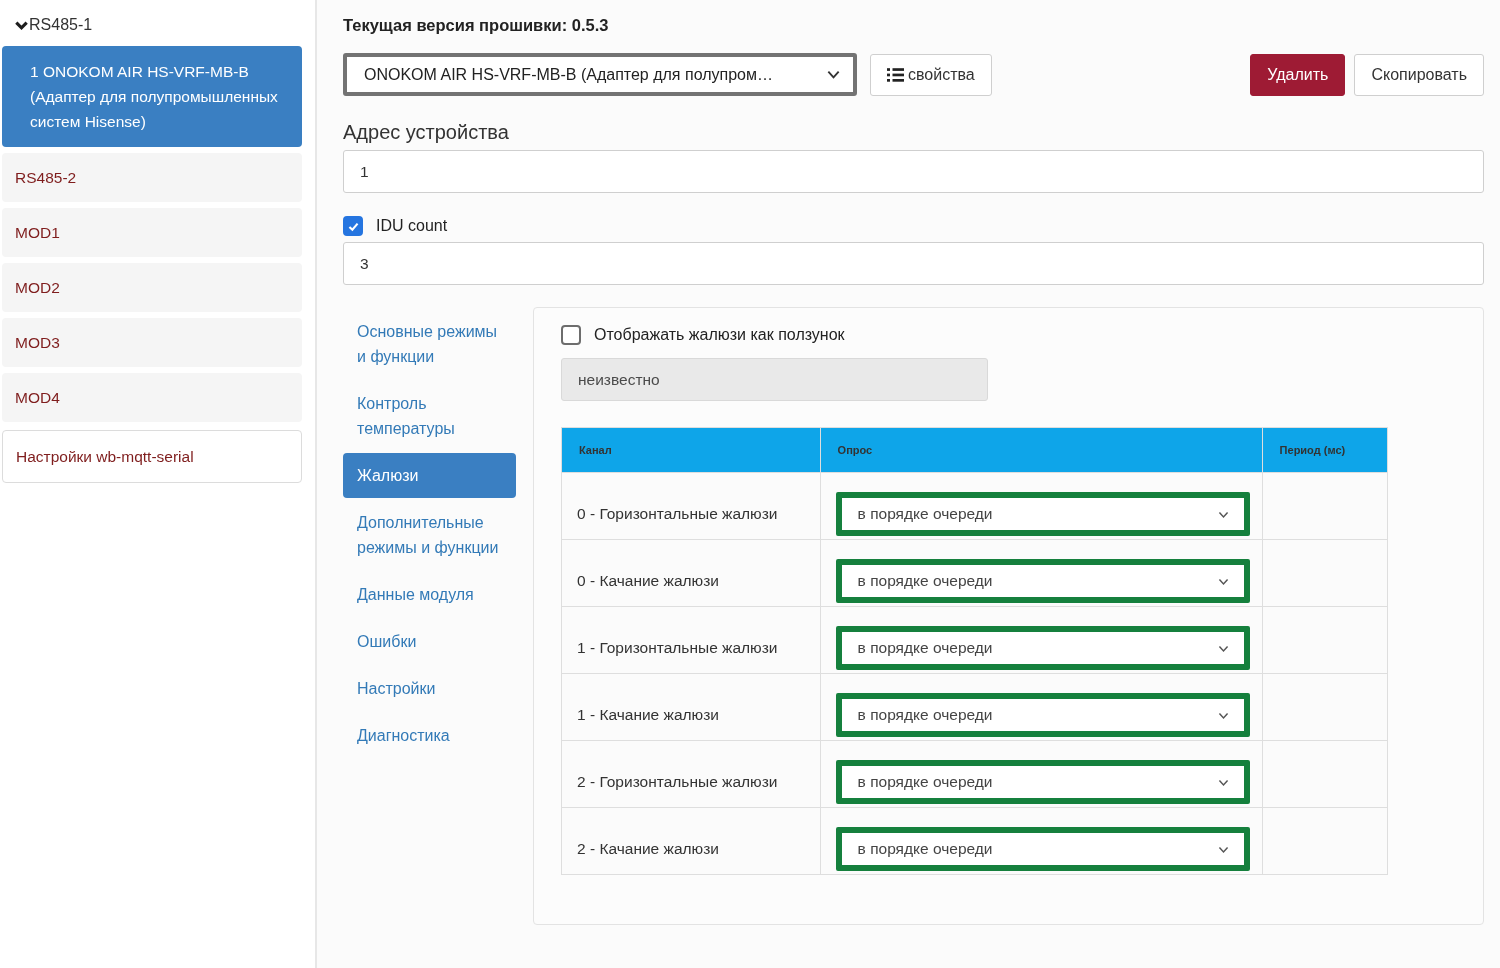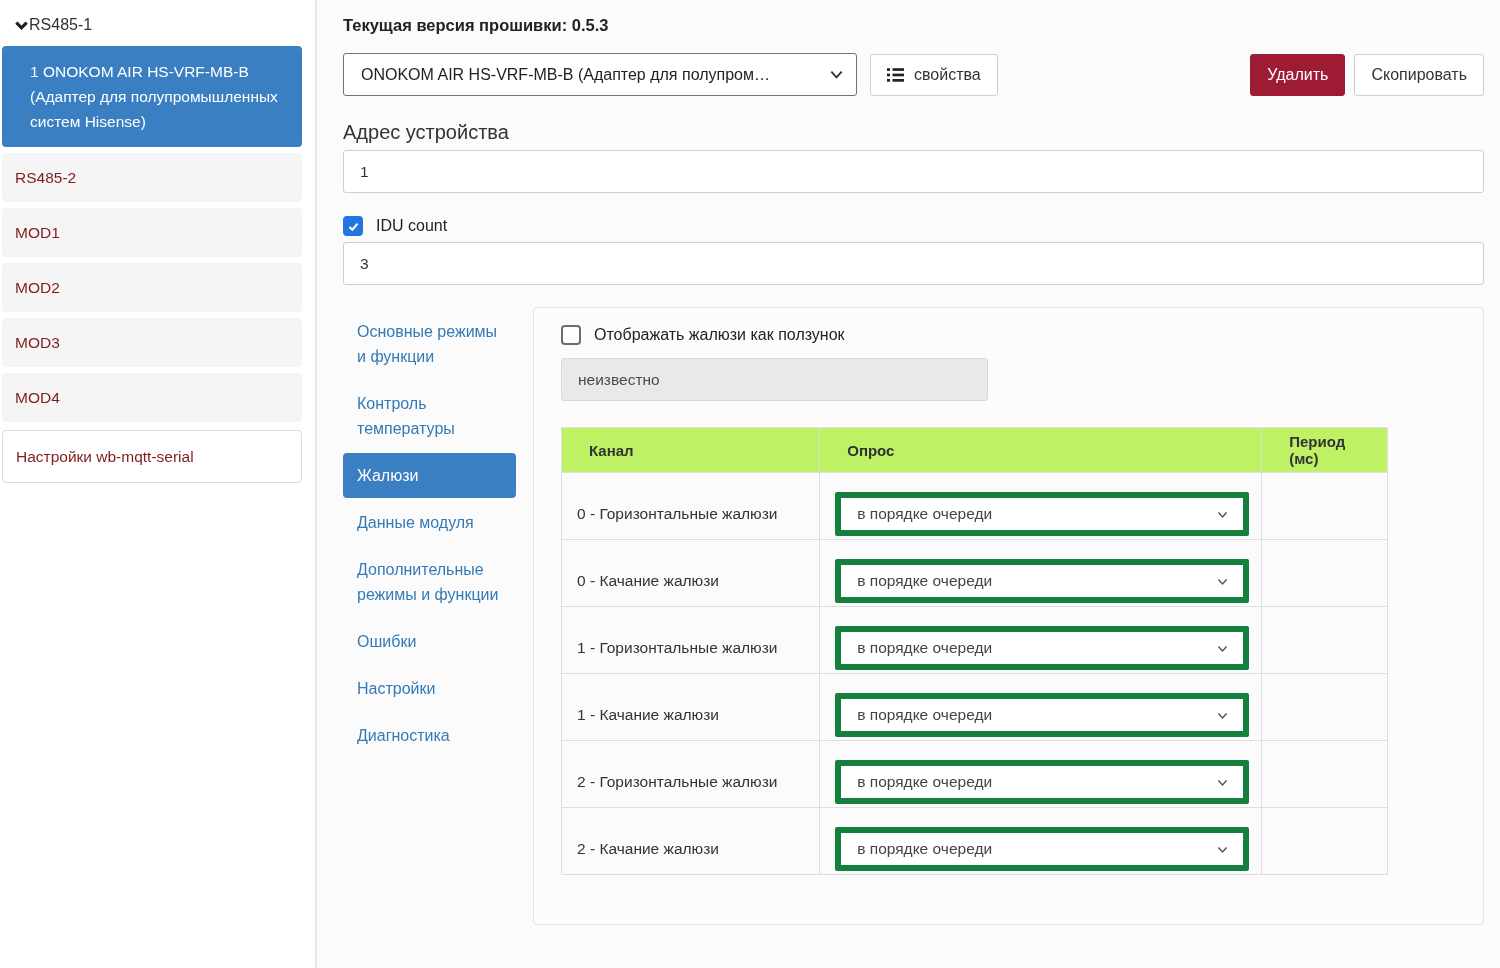--- a/index.html
+++ b/index.html
@@ -49,35 +49,35 @@
   .main {
     flex: 1;
     background: #fbfbfb;
     padding: 14px 16px 0 26px;
   }
   .fw-line { font-size: 16.5px; font-weight: bold; color: #222; padding-top: 2px; }
 
   .toolbar { display: flex; align-items: center; margin-top: 18px; }
   .device-select {
     width: 514px; height: 43px;
-    background: #fff; border: 1px solid #737373; border-radius: 3px;
+    background: #fff; border: 4px solid #737373; border-radius: 3px;
     display: flex; align-items: center;
     padding: 0 12px 0 17px;
     font-size: 16px; color: #222;
     cursor: pointer;
   }
   .device-select .val { flex: 1; white-space: nowrap; overflow: hidden; }
   .btn {
     height: 42px; border-radius: 3px; border: 1px solid #cfcfcf;
     background: #fff; color: #333; font-size: 16px;
     font-family: "Liberation Sans", sans-serif;
     display: inline-flex; align-items: center; justify-content: center;
     padding: 0 16px; cursor: pointer;
   }
-  .btn-props { margin-left: 13px; gap: 10px; }
+  .btn-props { margin-left: 13px; gap: 4px; }
   .btn-danger {
     margin-left: auto;
     background: #9e1b34; border-color: #9e1b34; color: #fff;
   }
   .btn-copy { margin-left: 9px; }
 
   .field-label { margin-top: 25px; font-size: 20px; color: #333; }
   .text-input {
     margin-top: 6px; width: 100%; height: 43px;
     background: #fff; border: 1px solid #cfcfcf; border-radius: 3px;
@@ -121,24 +121,24 @@
   }
 
   table.poll-table {
     margin-top: 26px;
     border-collapse: collapse;
     width: 827px;
     background: #fbfbfb;
   }
   .poll-table th, .poll-table td { border: 1px solid #dedede; }
   .poll-table th {
-    background: #bef264;
+    background: #0ea5e9;
     height: 45px;
-    font-size: 15px; font-weight: bold; color: #333;
-    text-align: left; padding: 0 27px;
+    font-size: 11px; font-weight: bold; color: #333;
+    text-align: left; padding: 0 17px;
   }
   .poll-table td { height: 67px; padding: 16px 12px 0 15px; font-size: 15.5px; color: #333; }
   .col-channel { width: 260px; }
   .col-poll    { width: 441px; }
   .col-period  { width: 126px; }
 
   .select {
     width: 414px; height: 44px;
     background: #fff; border: 6px solid #15803d; border-radius: 2px;
     display: flex; align-items: center;
@@ -235,22 +235,22 @@
     <span class="check-label">IDU count</span>
   </div>
   <input class="text-input" value="3" style="">
 
   <div class="tabs-layout">
 
     <nav class="tabs">
       <a class="tab">Основные режимы и функции</a>
       <a class="tab">Контроль температуры</a>
       <a class="tab active">Жалюзи</a>
+      <a class="tab">Дополнительные режимы и функции</a>
       <a class="tab">Данные модуля</a>
-      <a class="tab">Дополнительные режимы и функции</a>
       <a class="tab">Ошибки</a>
       <a class="tab">Настройки</a>
       <a class="tab">Диагностика</a>
     </nav>
 
     <section class="panel">
 
       <div class="check-row">
         <span class="checkbox"></span>
         <span class="check-label">Отображать жалюзи как ползунок</span>

